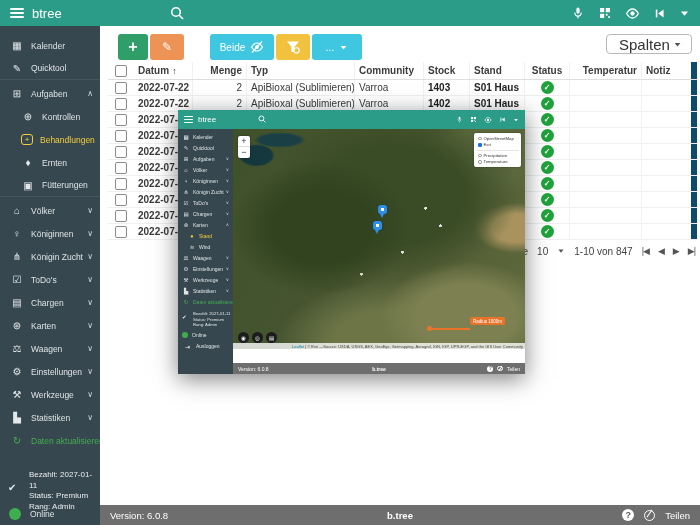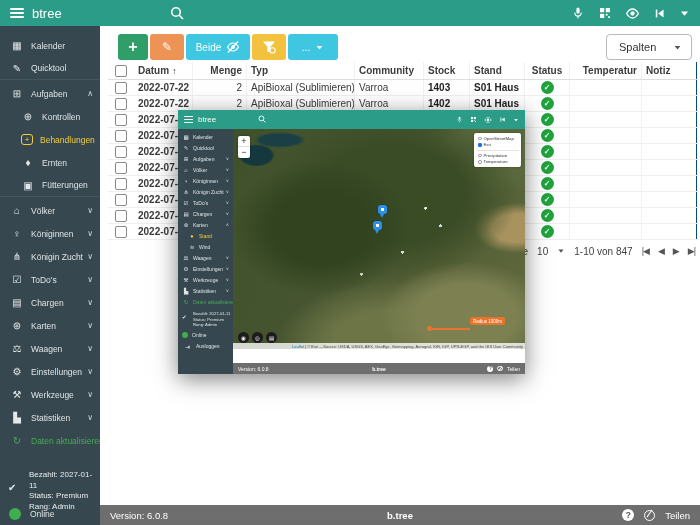--- a/index.html
+++ b/index.html
@@ -34,45 +34,45 @@
   .online{position:absolute;left:0;top:482px;display:flex;align-items:center;}
   .dot{width:12px;height:12px;border-radius:50%;background:#3fae4e;margin-left:8px;}
   .online span{font-size:8.5px;margin-left:9px;}
 
   
   .content{position:absolute;left:100px;top:26px;width:600px;height:479px;background:#fff;}
   .toolbar{position:absolute;left:18px;top:8px;height:26px;display:flex;gap:2px;}
   .tbtn{height:26px;border:none;border-radius:3px;color:#fff;display:inline-flex;align-items:center;justify-content:center;gap:5px;font-size:10px;cursor:pointer;padding:0 9px;}
   .tbtn.add{width:30px;background:#2f9e69;font-size:16px;font-weight:bold;padding:0;}
   .tbtn.edit{width:34px;background:#ec9355;font-size:12px;padding:0;}
-  .tbtn.both{background:#3fc6e0;width:64px;}
+  .tbtn.both{background:#3fc6e0;width:64px;margin-left:24px;}
   .tbtn.funnel{width:34px;background:#f2c23e;padding:0;}
   .tbtn.more{background:#3fc6e0;width:50px;}
   .search-box{position:absolute;left:350px;top:8px;width:135px;height:26px;border:none;outline:none;font-size:11px;text-align:center;color:#555;background:transparent;}
   .search-box::placeholder{color:#8a8a8a;}
-  .columns-btn{position:absolute;left:506px;top:8px;width:86px;height:26px;border:1px solid #b9b9b9;border-radius:4px;display:flex;align-items:center;font-size:11px;color:#333;cursor:pointer;}
+  .columns-btn{position:absolute;left:506px;top:8px;width:86px;height:20px;border:1px solid #b9b9b9;border-radius:4px;display:flex;align-items:center;font-size:15px;color:#333;cursor:pointer;}
   .columns-btn .lbl{margin-left:12px;flex:1;}
   .columns-btn .car{margin-right:9px;color:#555;}
 
   
   .table{position:absolute;left:8px;top:36px;width:589px;font-size:10px;color:#3a3a3a;}
   .thead,.trow,.pager{display:flex;align-items:center;}
   .thead{height:18px;border-bottom:1px solid #dedede;color:#3c3c3c;font-weight:bold;}
   .trow{height:16px;border-bottom:1px solid #efefef;}
   .c{flex:none;padding:0 4px;overflow:hidden;white-space:nowrap;height:100%;display:flex;align-items:center;border-right:1px solid #f1f1f1;}
   .c.cb{width:26px;justify-content:center;border-right:none;}
   .c.datum{width:59px;font-weight:bold;}
   .c.menge{width:54px;justify-content:flex-end;}
   .c.typ{width:108px;}
   .c.erk{width:69px;}
   .c.stock{width:46px;font-weight:bold;color:#222;}
   .c.stand{width:55px;font-weight:bold;color:#222;}
   .c.status{width:45px;justify-content:center;}
   .c.temp{width:72px;justify-content:flex-end;text-align:center;}
-  .c.notiz{width:55px;border-right:1px solid #0c4a6e;}
+  .c.notiz{width:55px;border-right:6px solid #0c4a6e;}
   .thead .c{font-weight:bold;color:#3c3c3c;}
   .thead .c.stock,.thead .c.stand{font-weight:bold;}
   .cbx{width:12px;height:12px;border:1.5px solid #8a8a8a;border-radius:2px;background:#fff;cursor:pointer;}
   .chk{width:13px;height:13px;border-radius:50%;background:#1fa23c;position:relative;}
   .chk::after{content:"✓";position:absolute;left:0;top:0;width:13px;height:13px;color:#fff;font-size:8px;line-height:13px;text-align:center;font-weight:bold;}
   .sortarrow{margin-left:3px;font-size:9px;}
   .pager{height:22px;justify-content:flex-end;gap:9px;color:#3f3f3f;font-size:10px;padding-right:2px;}
   .pager .car{font-size:7px;color:#555;}
   .pgic{font-size:9px;color:#555;letter-spacing:-1px;cursor:pointer;}
 

